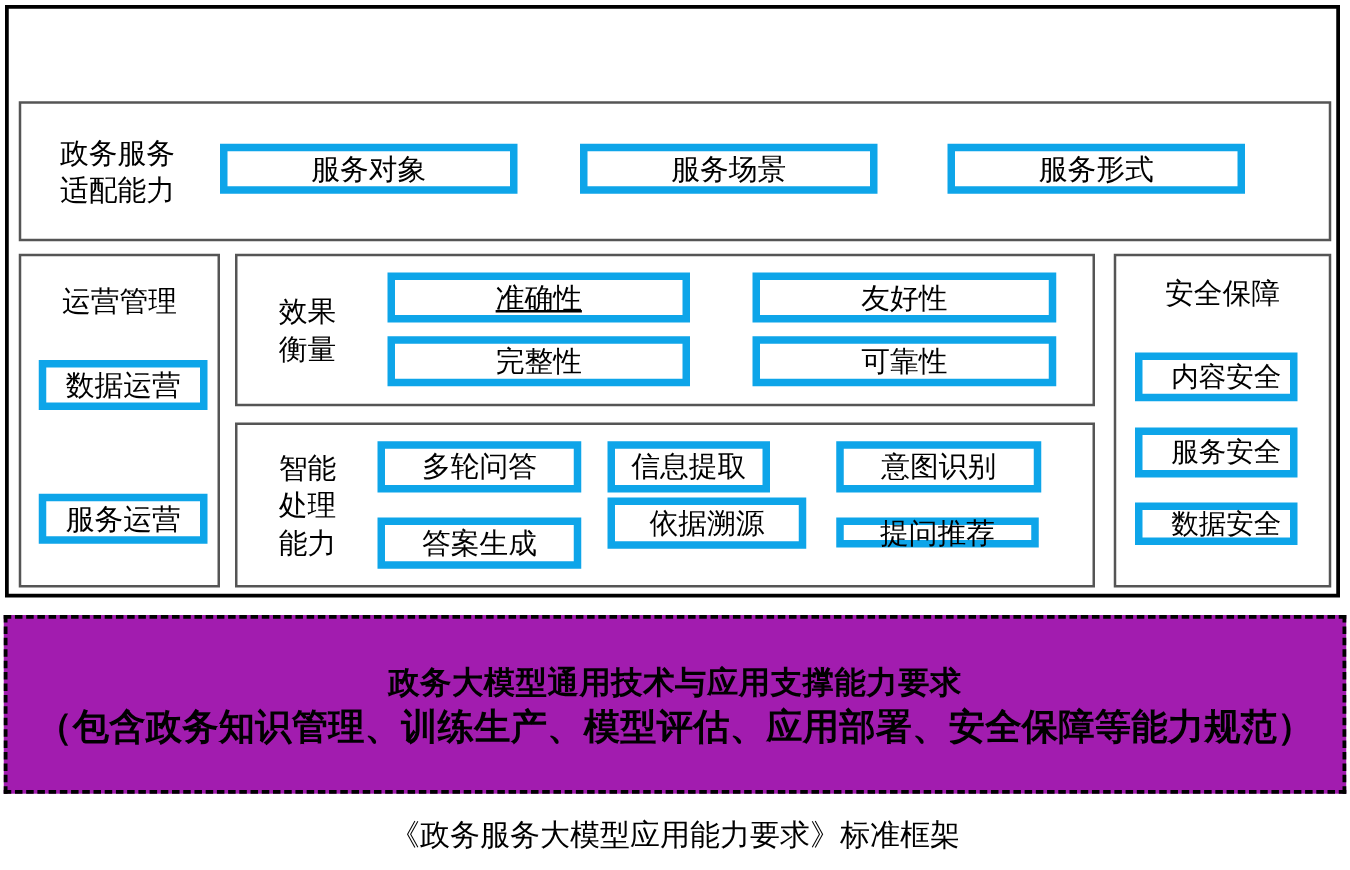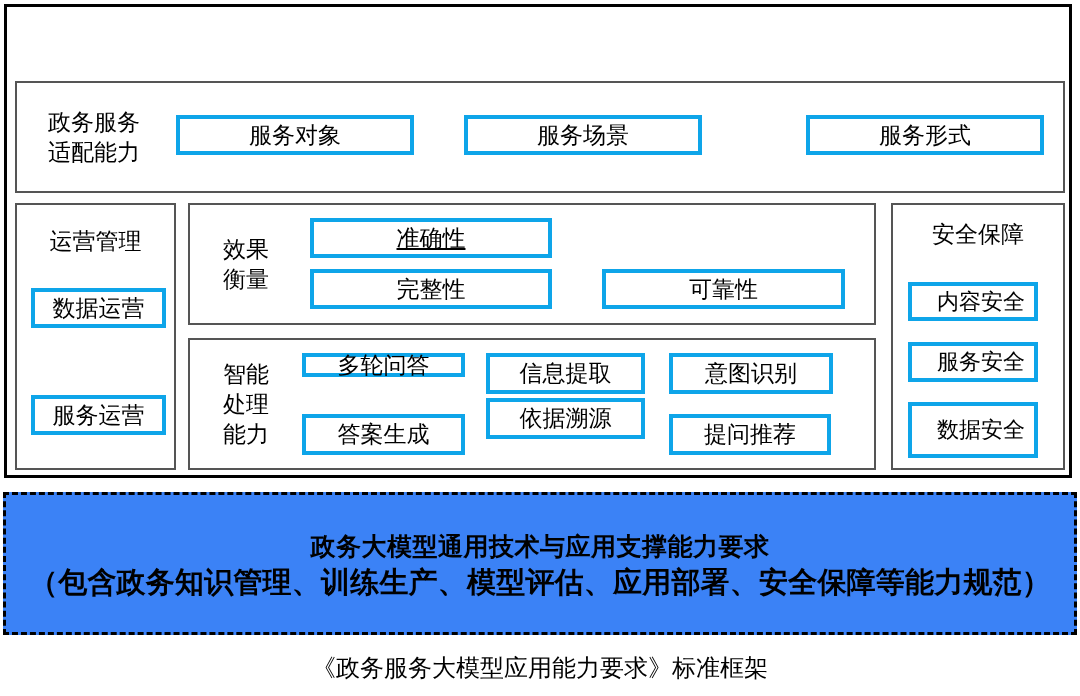--- a/index.html
+++ b/index.html
@@ -49,21 +49,21 @@
   
   .panel {
     position: absolute;
     border: 2px solid #555555;
     box-sizing: border-box;
     background: #ffffff;
   }
   
   .box {
     position: absolute;
-    border: 4px solid #0ea5e9;
+    border: 6px solid #0ea5e9;
     box-sizing: border-box;
     background: #ffffff;
     display: flex;
     align-items: center;
     justify-content: center;
     font-size: 23px;
     white-space: nowrap;
   }
   .box-sm {
     font-size: 22px;
@@ -82,21 +82,21 @@
   }
   
   .dashed-block {
     position: absolute;
     left: 3px;
     top: 492px;
     width: 1074px;
     height: 143px;
     border: 3px dashed #000000;
     box-sizing: border-box;
-    background: #3b82f6;
+    background: #a21caf;
     display: flex;
     flex-direction: column;
     align-items: center;
     justify-content: center;
   }
   .dashed-line1 {
     font-size: 25px;
     font-weight: bold;
     letter-spacing: 0.5px;
     white-space: nowrap;
@@ -130,69 +130,70 @@
 
   <div class="panel" style="left:15px; top:81px; width:1050px; height:112px;"></div>
 
   <div class="label" style="left:24px; top:101px; width:140px; height:72px;">政务服务
 适配能力</div>
 
   <div class="box" style="left:176px; top:115px; width:238px; height:40px;">服务对象</div>
 
   <div class="box" style="left:464px; top:115px; width:238px; height:40px;">服务场景</div>
 
-  <div class="box" style="left:758px; top:115px; width:238px; height:40px;margin-left:48px;">服务形式</div>
+  <div class="box" style="left:758px; top:115px; width:238px; height:40px;">服务形式</div>
 
   <div class="panel" style="left:15px; top:203px; width:161px; height:267px;"></div>
 
   <div class="label" style="left:15px; top:225px; width:161px; height:32px;">运营管理</div>
 
   <div class="box" style="left:31px; top:288px; width:135px; height:40px;">数据运营</div>
 
   <div class="box" style="left:31px; top:395px; width:135px; height:40px;">服务运营</div>
 
   <div class="panel" style="left:188px; top:203px; width:688px; height:122px;"></div>
 
   <div class="label" style="left:200px; top:228px; width:92px; height:72px;">效果
 衡量</div>
 
   <div class="box" style="left:310px; top:218px; width:242px; height:40px;text-decoration:underline;">准确性</div>
 
+  <div class="box" style="left:602px; top:218px; width:243px; height:40px;">友好性</div>
 
   <div class="box" style="left:310px; top:269px; width:242px; height:40px;">完整性</div>
 
   <div class="box" style="left:602px; top:269px; width:243px; height:40px;">可靠性</div>
 
   <div class="panel" style="left:188px; top:338px; width:688px; height:132px;"></div>
 
   <div class="label" style="left:200px; top:352px; width:92px; height:104px;">智能
 处理
 能力</div>
 
-  <div class="box" style="left:302px; top:353px; width:163px; height:24px;">多轮问答</div>
-
-  <div class="box" style="left:486px; top:353px; width:159px; height:41px;">信息提取</div>
+  <div class="box" style="left:302px; top:353px; width:163px; height:41px;">多轮问答</div>
+
+  <div class="box" style="left:486px; top:353px; width:130px; height:41px;">信息提取</div>
 
   <div class="box" style="left:669px; top:353px; width:164px; height:41px;">意图识别</div>
 
   <div class="box" style="left:302px; top:414px; width:163px; height:41px;">答案生成</div>
 
   <div class="box" style="left:486px; top:398px; width:159px; height:41px;">依据溯源</div>
 
-  <div class="box" style="left:669px; top:414px; width:162px; height:41px;">提问推荐</div>
+  <div class="box" style="left:669px; top:414px; width:162px; height:24px;">提问推荐</div>
 
   <div class="panel" style="left:891px; top:203px; width:174px; height:267px;"></div>
 
   <div class="label" style="left:891px; top:218px; width:174px; height:32px;">安全保障</div>
 
   <div class="box box-sm" style="left:908px; top:282px; width:130px; height:39px;">内容安全</div>
 
   <div class="box box-sm" style="left:908px; top:342px; width:130px; height:40px;">服务安全</div>
 
-  <div class="box box-sm" style="left:908px; top:402px; width:130px; height:56px;">数据安全</div>
+  <div class="box box-sm" style="left:908px; top:402px; width:130px; height:34px;">数据安全</div>
 
   <div class="dashed-block">
     <div class="dashed-line1">政务大模型通用技术与应用支撑能力要求</div>
     <div class="dashed-line2">（包含政务知识管理、训练生产、模型评估、应用部署、安全保障等能力规范）</div>
   </div>
 
   <div class="caption">《政务服务大模型应用能力要求》标准框架</div>
 
 </div>
 

